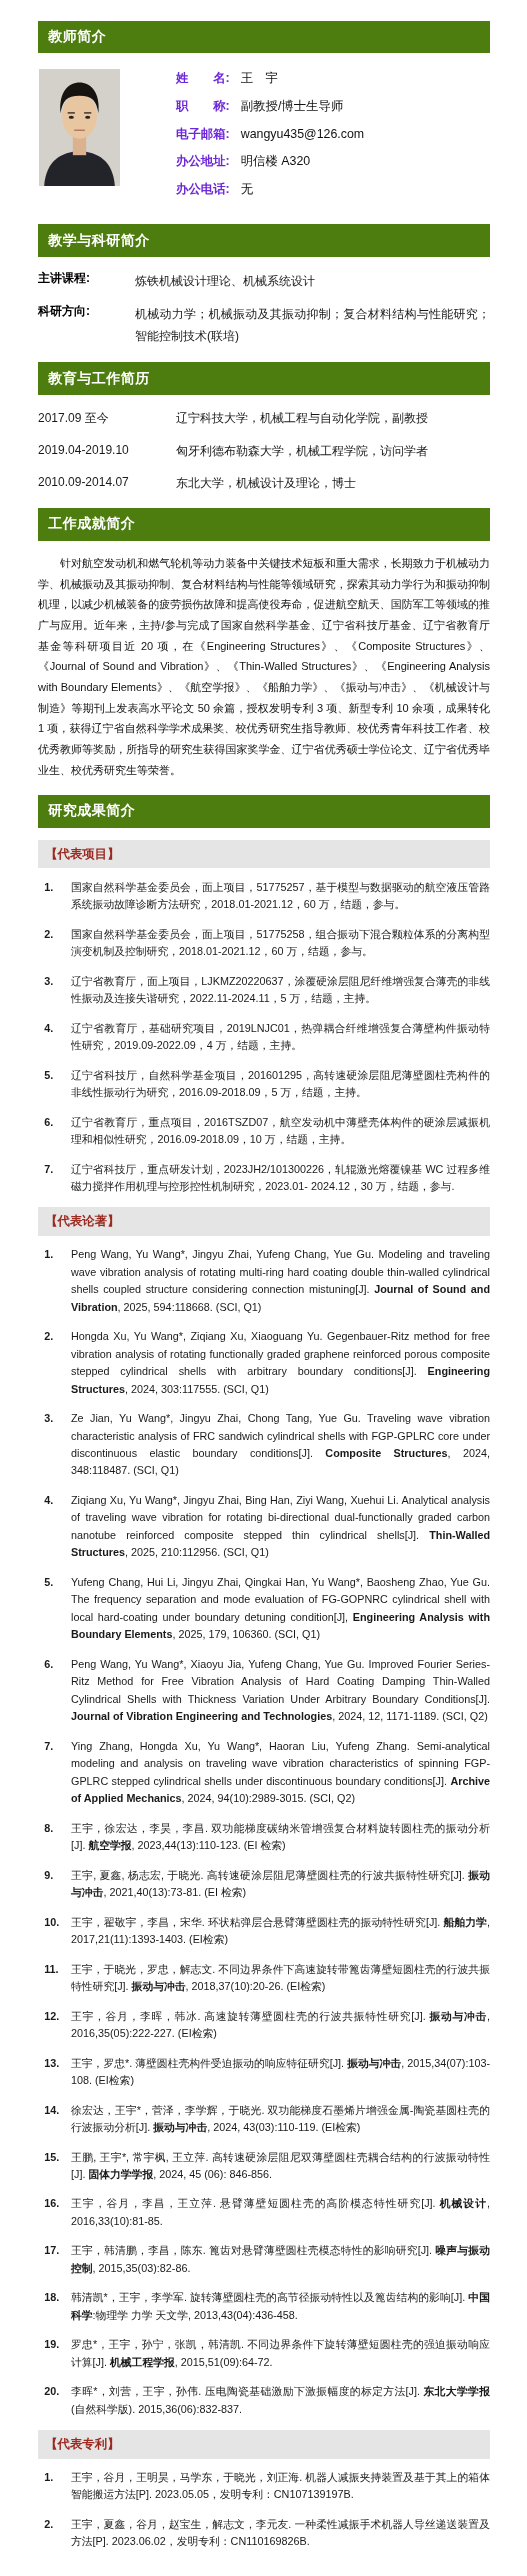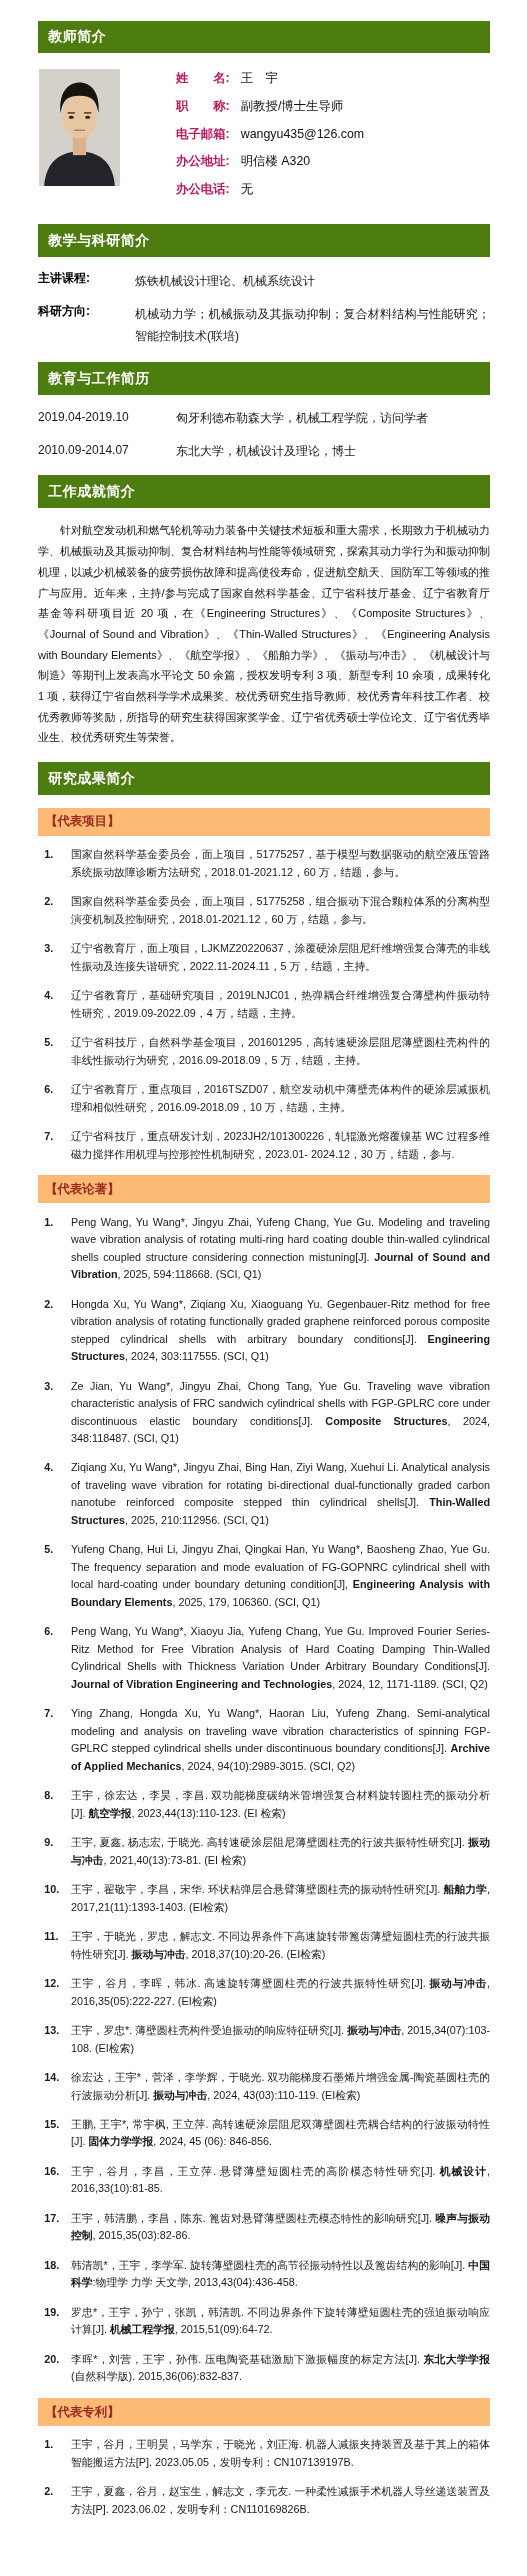--- a/index.html
+++ b/index.html
@@ -25,42 +25,42 @@
 
   
   .profile { display:flex; padding:3.1px 0 1px 1px; }
   .photo {
     width:81px; height:117px; flex:none;
     background:#d6d2cd; overflow:hidden;
   }
   .photo svg { display:block; }
   .fields { flex:1; margin-left:56px; padding-top:1px; }
   .frow { display:flex; align-items:baseline; margin-bottom:10.8px; font-size:12.4px; }
-  .flabel { color:#be185d; font-weight:bold; flex:none; }
+  .flabel { color:#6d28d9; font-weight:bold; flex:none; }
   .fvalue { color:#111; margin-left:11px; }
 
   
   .kv { display:flex; margin:11.3px 0; font-size:12px; }
   .kv .k { color:#000000; font-weight:bold; width:97px; flex:none; }
   .kv .v { flex:1; line-height:1.85; text-align:justify; }
 
   
   .hist { display:flex; margin:15.5px 0; font-size:12px; }
   .hist .date { width:138px; flex:none; }
   .hist .desc { flex:1; }
 
   
   .para {
     font-size:11px; line-height:1.88; text-align:justify;
     text-indent:2em; margin:2.1px 0 14.4px 0; color:#111;
   }
 
   
   .sub {
-    background:#fdba74;
+    background:#e5e5e5;
     color:#9B2A20;
     font-weight:bold;
     font-size:12.4px;
     padding:5.7px 7.2px;
     margin:11.3px 0 10.3px 0;
   }
 
   
   .item { display:flex; font-size:10.8px; line-height:1.62; margin-bottom:12px; }
   .item .no { width:33px; flex:none; font-weight:bold; padding-left:6.2px; box-sizing:border-box; }
@@ -131,20 +131,24 @@
       <div class="kv">
         <span class="k">科研方向:</span>
         <span class="v">机械动力学；机械振动及其振动抑制；复合材料结构与性能研究；智能控制技术(联培)</span>
       </div>
 
     </div>
 
   <div class="bar">教育与工作简历</div>
   <div>
 
+      <div class="hist">
+        <span class="date">2017.09 至今</span>
+        <span class="desc">辽宁科技大学，机械工程与自动化学院，副教授</span>
+      </div>
 
       <div class="hist">
         <span class="date">2019.04-2019.10</span>
         <span class="desc">匈牙利德布勒森大学，机械工程学院，访问学者</span>
       </div>
 
       <div class="hist">
         <span class="date">2010.09-2014.07</span>
         <span class="desc">东北大学，机械设计及理论，博士</span>
       </div>

